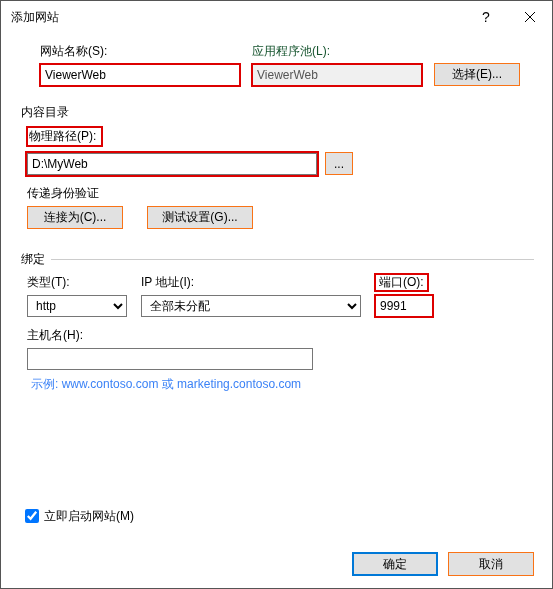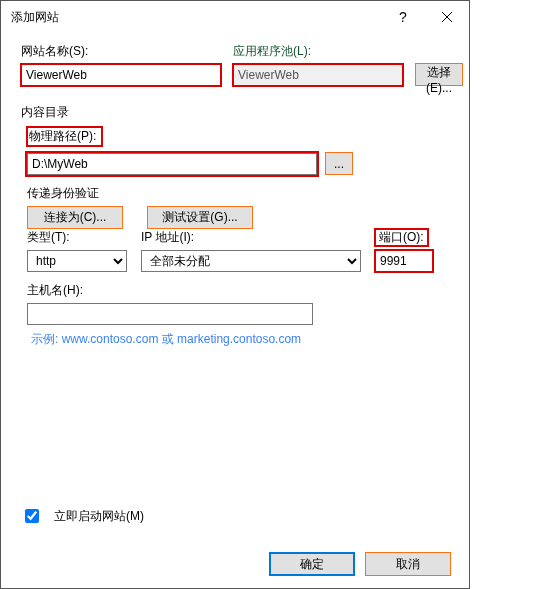--- a/index.html
+++ b/index.html
@@ -1,38 +1,38 @@
 <!DOCTYPE html>
 <html><head>
 <meta charset="utf-8">
 <style>
   * { box-sizing: border-box; font-family: "Microsoft YaHei", "Segoe UI", sans-serif; }
   body { margin:0; padding:0; background:#fff; }
-  .window { width:470px; height:589px; border:1px solid #555; display:flex; flex-direction:column; }
+  .window { width:553px; height:589px; border:1px solid #555; display:flex; flex-direction:column; }
   .titlebar { height:32px; display:flex; align-items:center; padding:0 0 0 10px; font-size:12px; }
   .titlebar .title { flex:1; }
   .titlebar .ctl { width:44px; height:32px; display:flex; align-items:center; justify-content:center; font-size:14px; }
   .titlebar .ctl svg { width:10px; height:10px; }
   .content { flex:1; padding:10px 18px 0 20px; font-size:12px; color:#000; position:relative; }
   .row { display:flex; align-items:center; }
   .lbl { display:block; margin-bottom:4px; }
   .lbl.disabled { color:#14532d; }
   input.txt, select.sel { height:22px; font-size:12px; padding:2px 4px; border:1px solid #767676; background:#fff; }
   input.txt:disabled { background:#f0f0f0; color:#555; }
   .btn { height:23px; padding:0 10px; font-size:12px; border:1px solid #f97316; background:#e1e1e1; cursor:default; }
   .btn.small { width:28px; padding:0; text-align:center; }
   .redbox { outline:2px solid #d00; outline-offset:-1px; }
   .group-title { font-size:12px; margin-top:10px; margin-bottom:6px; display:flex; align-items:center; }
   .group-title .line { flex:1; border-top:1px solid #ccc; margin-left:6px; height:0; }
   .indent { padding-left:6px; }
   .footer { height:48px; border-top:0; display:flex; justify-content:flex-end; align-items:center; padding-right:18px; gap:10px; }
   .footer .btn { width:86px; height:24px; }
   .footer .btn.primary { border:2px solid #0078d7; background:#e1e1e1; }
   .example { color:#3b82f6; margin-top:6px; font-size:12px; margin-left:4px; }
-  .chk { display:flex; align-items:center; gap:12px; margin-top:40px; }
+  .chk { display:flex; align-items:center; gap:2px; margin-top:40px; }
   .chk input { width:14px; height:14px; }
   .spacer { flex:1; }
   .sel { appearance:auto; }
 </style>
 </head>
 <body>
 
 <div class="window">
 
   <div class="titlebar">
@@ -42,21 +42,21 @@
       <svg viewBox="0 0 10 10">
           <line x1="0" y1="0" x2="10" y2="10" stroke="#000" stroke-width="1"></line>
           <line x1="10" y1="0" x2="0" y2="10" stroke="#000" stroke-width="1"></line>
         </svg>
     </div>
   </div>
 
   <div class="content">
 
     <div class="row" style="gap:12px; align-items:flex-end;">
-      <div style="width:200px;">
+      <div style="width:200px;margin-left:19px;">
         <span class="lbl">网站名称(S):</span>
         <input class="txt redbox" style="width: 200px;" value="ViewerWeb">
       </div>
       <div style="width:170px;">
         <span class="lbl disabled">应用程序池(L):</span>
         <input class="txt redbox" style="width: 170px;" disabled="" value="ViewerWeb">
       </div>
       <button class="btn" style="width:86px;">选择(E)...</button>
     </div>
 
@@ -72,20 +72,24 @@
 
       <div style="margin-top:10px;">
         <span class="lbl">传递身份验证</span>
       </div>
       <div class="row" style="gap:24px; margin-top:4px;">
         <button class="btn" style="width:96px;">连接为(C)...</button>
         <button class="btn" style="width:106px;">测试设置(G)...</button>
       </div>
     </div>
 
+    <div class="group-title" style="margin-top:22px;">
+      <span>绑定</span>
+      <span class="line"></span>
+    </div>
     <div class="indent">
       <div class="row" style="gap:14px; align-items:flex-end;">
         <div style="width:100px;">
           <span class="lbl">类型(T):</span>
           <select class="sel" style="width:100px;">
             <option>http</option>
           </select>
         </div>
         <div style="width:220px;">
           <span class="lbl">IP 地址(I):</span>

